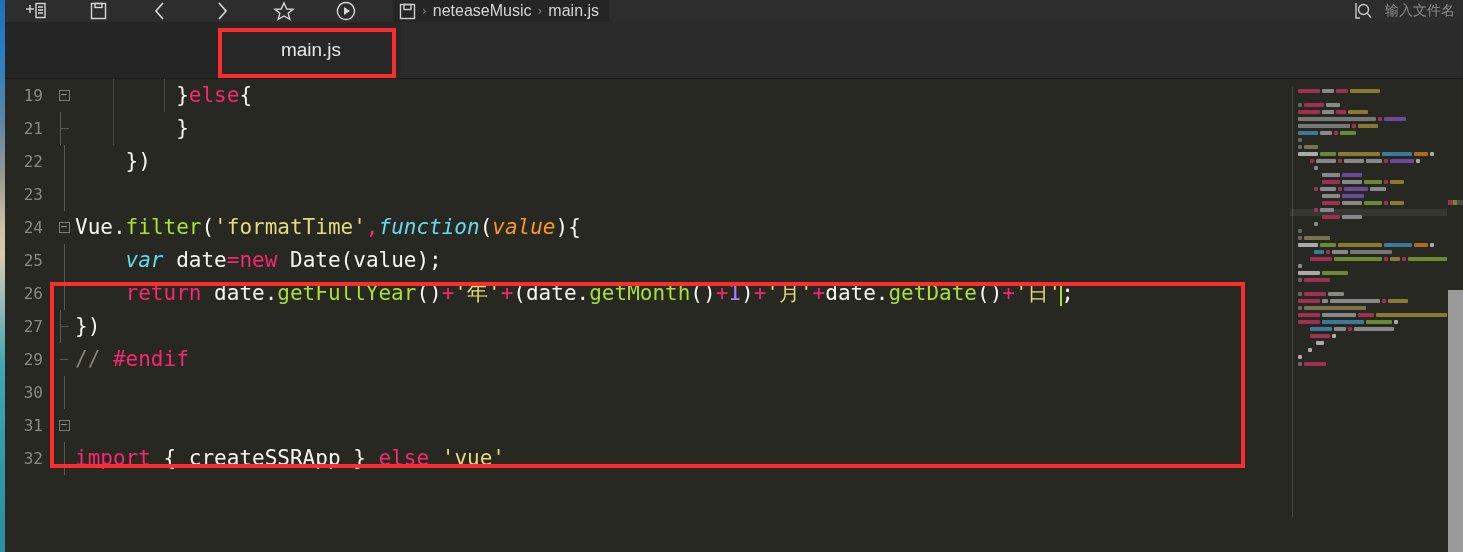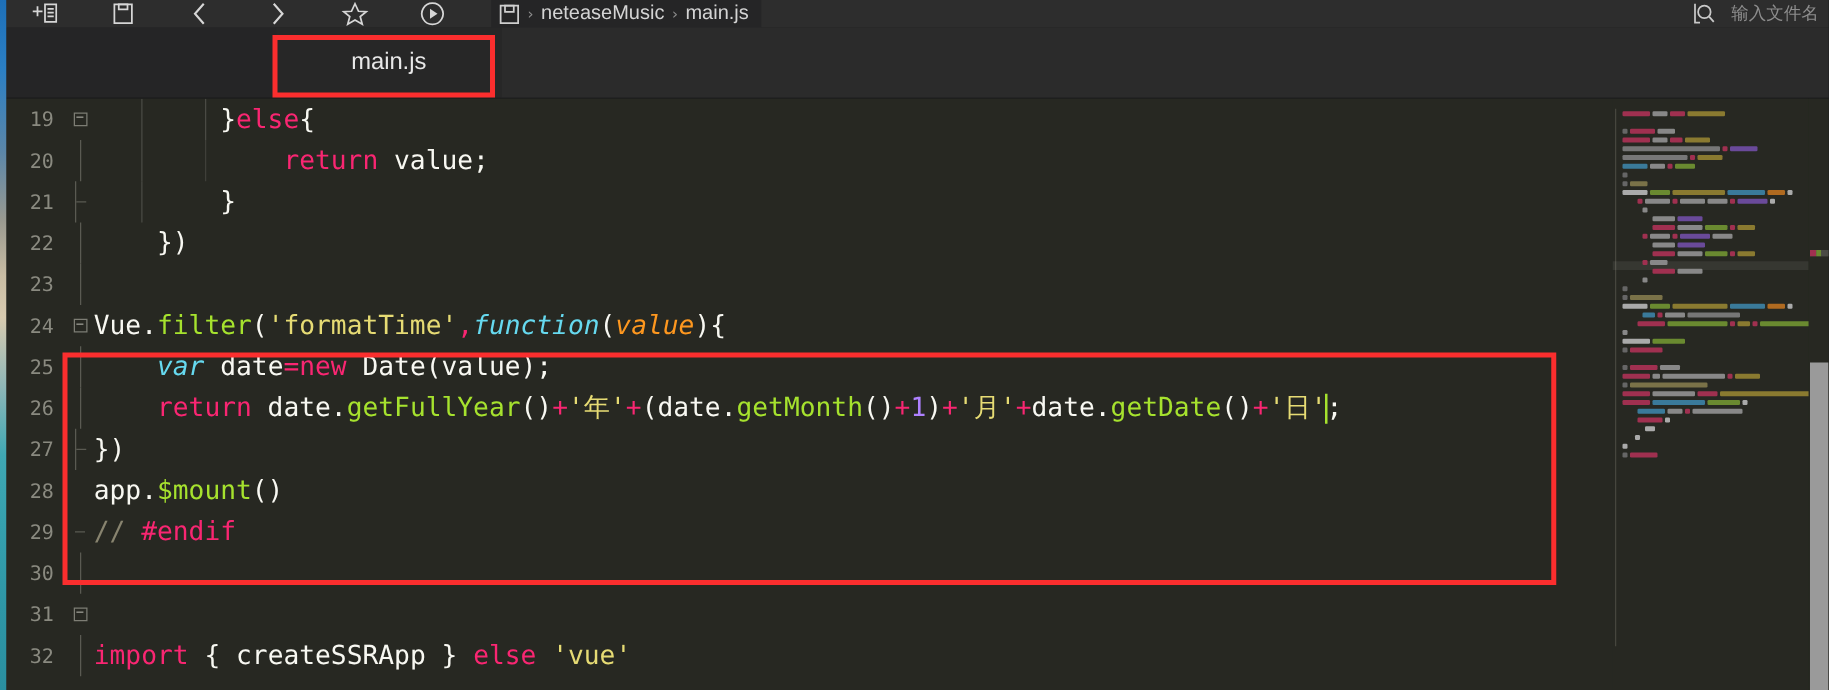--- a/index.html
+++ b/index.html
@@ -305,25 +305,20 @@
   <div class="editor">
 
     <div class="code-area">
 
       <div class="line">
         <span class="ln">19</span>
         <span class="fold"><span class="box">─</span></span>
         <span class="code"><span class="indent-guide" style="left:108px"></span><span class="indent-guide" style="left:159px"></span>        <span class="t-punct">}</span><span class="t-kw">else</span><span class="t-punct">{</span></span>
       </div>
 
-      <div class="line">
-        <span class="ln">20</span>
-        <span class="fold"><span class="bar"></span></span>
-        <span class="code"><span class="indent-guide" style="left:108px"></span><span class="indent-guide" style="left:159px;background:#3f3f39"></span>            <span class="t-kw">return</span> <span class="t-plain">value</span><span class="t-punct">;</span></span>
-      </div>
 
       <div class="line">
         <span class="ln">21</span>
         <span class="fold"><span class="bar"></span><span class="elbow"></span></span>
         <span class="code"><span class="indent-guide" style="left:108px"></span>        <span class="t-punct">}</span></span>
       </div>
 
       <div class="line">
         <span class="ln">22</span>
         <span class="fold"><span class="bar"></span></span>
@@ -352,25 +347,20 @@
         <span class="fold"><span class="bar"></span></span>
         <span class="code">    <span class="t-kw">return</span> <span class="t-plain">date</span><span class="t-punct">.</span><span class="t-fn">getFullYear</span><span class="t-punct">()</span><span class="t-op">+</span><span class="t-str">'年'</span><span class="t-op">+</span><span class="t-punct">(</span><span class="t-plain">date</span><span class="t-punct">.</span><span class="t-fn">getMonth</span><span class="t-punct">()</span><span class="t-op">+</span><span class="t-num">1</span><span class="t-punct">)</span><span class="t-op">+</span><span class="t-str">'月'</span><span class="t-op">+</span><span class="t-plain">date</span><span class="t-punct">.</span><span class="t-fn">getDate</span><span class="t-punct">()</span><span class="t-op">+</span><span class="t-str">'日'</span><span class="cursor"></span><span class="t-punct">;</span></span>
       </div>
 
       <div class="line">
         <span class="ln">27</span>
         <span class="fold"><span class="bar"></span><span class="elbow"></span></span>
         <span class="code"><span class="t-punct">})</span></span>
       </div>
 
-      <div class="line">
-        <span class="ln">28</span>
-        <span class="fold"></span>
-        <span class="code"><span class="t-plain">app</span><span class="t-punct">.</span><span class="t-fn">$mount</span><span class="t-punct">()</span></span>
-      </div>
 
       <div class="line">
         <span class="ln">29</span>
         <span class="fold"><span class="elbow"></span></span>
         <span class="code"><span class="t-cmt">// </span><span class="t-kw">#endif</span></span>
       </div>
 
       <div class="line">
         <span class="ln">30</span>
         <span class="fold"><span class="bar"></span></span>

